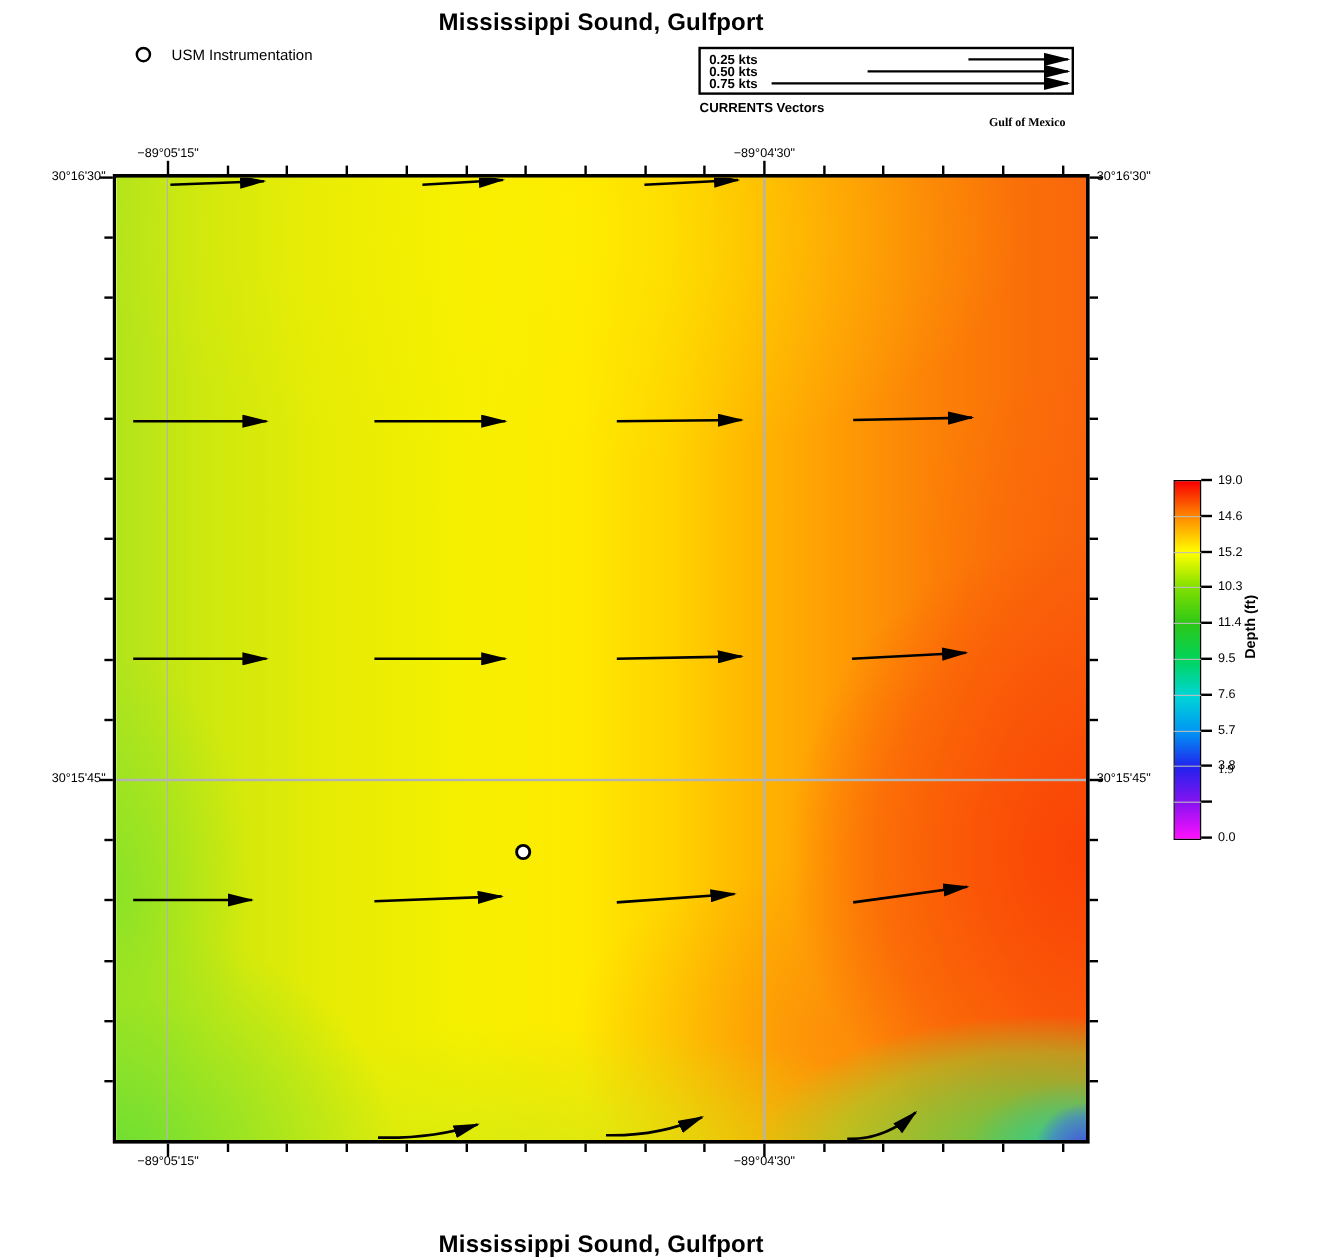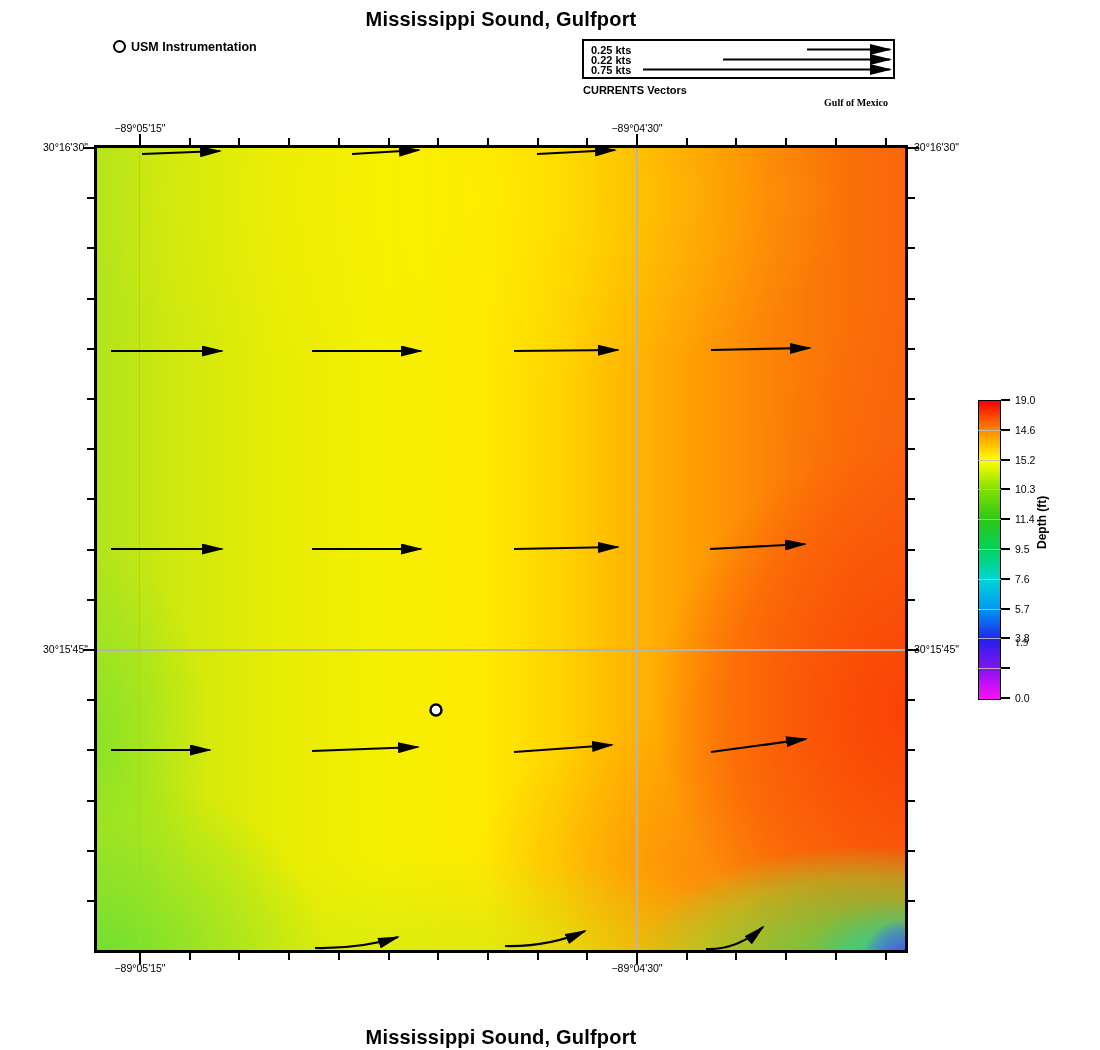--- a/index.html
+++ b/index.html
@@ -9,21 +9,21 @@
          font-size:20px;font-weight:bold;letter-spacing:.2px;}
   .title.top{top:8px;}
   .title.bottom{top:1026px;}
   .subtitle{position:absolute;left:97px;width:808px;top:100px;text-align:center;
             font-family:"Liberation Serif",serif;font-size:17px;font-weight:bold;}
   .gulf{position:absolute;left:806px;width:100px;top:97px;text-align:center;
         font-family:"Liberation Serif",serif;font-size:10px;font-weight:bold;}
   .usm{position:absolute;left:113px;top:37px;height:16px;}
   .usm-circle{display:inline-block;width:9px;height:9px;border:2.4px solid #000;
               border-radius:50%;background:#fff;vertical-align:middle;}
-  .usm-label{font-size:12.5px;font-weight:bold;vertical-align:middle;margin-left:5px;}
+  .usm-label{font-size:12.5px;font-weight:normal;vertical-align:middle;margin-left:17px;}
   .clbox{position:absolute;left:582px;top:39px;width:313px;height:40px;
          border:2px solid #000;box-sizing:border-box;background:#fff;}
   .clbox svg{position:absolute;left:0;top:0;}
   .cl-label{position:absolute;left:7px;height:10px;line-height:10px;
             font-size:11px;font-weight:bold;white-space:nowrap;}
   .clcaption{position:absolute;left:583px;top:84px;font-size:11px;font-weight:bold;}
   .map{position:absolute;left:97px;top:148px;width:808px;height:802px;overflow:hidden;
        box-shadow:0 0 0 3px #000;
        background:
          radial-gradient(55px 50px at 100% 101%, rgba(70,70,230,.95), rgba(70,110,225,.55) 55%, rgba(70,150,200,0) 78%),
@@ -76,21 +76,21 @@
         <marker id="ah2" markerUnits="userSpaceOnUse" markerWidth="22" markerHeight="11" refX="20" refY="5.5" orient="auto">
             <path d="M0,0 L22,5.5 L0,11 Z" fill="#000"></path>
           </marker>
       </defs>
     <line x1="223" y1="8.5" x2="306" y2="8.5" stroke="#000" stroke-width="1.8" marker-end="url(#ah2)"></line>
         <line x1="139" y1="18.5" x2="306" y2="18.5" stroke="#000" stroke-width="1.8" marker-end="url(#ah2)"></line>
         <line x1="59" y1="28.5" x2="306" y2="28.5" stroke="#000" stroke-width="1.8" marker-end="url(#ah2)"></line>
       </svg>
     <div id="legendLabels">
         <div class="cl-label" style="top: 3.5px;">0.25 kts</div>
-        <div class="cl-label" style="top: 13.5px;">0.22 kts</div>
+        <div class="cl-label" style="top: 13.5px;">0.50 kts</div>
         <div class="cl-label" style="top: 23.5px;">0.75 kts</div>
       </div>
   </div>
   <div class="clcaption">CURRENTS Vectors</div>
 
   <div class="gulf">Gulf of Mexico</div>
 
   <div class="map">
     <div class="grid v" style="left:41.5px"></div>
     <div class="grid v" style="left:539px"></div>

